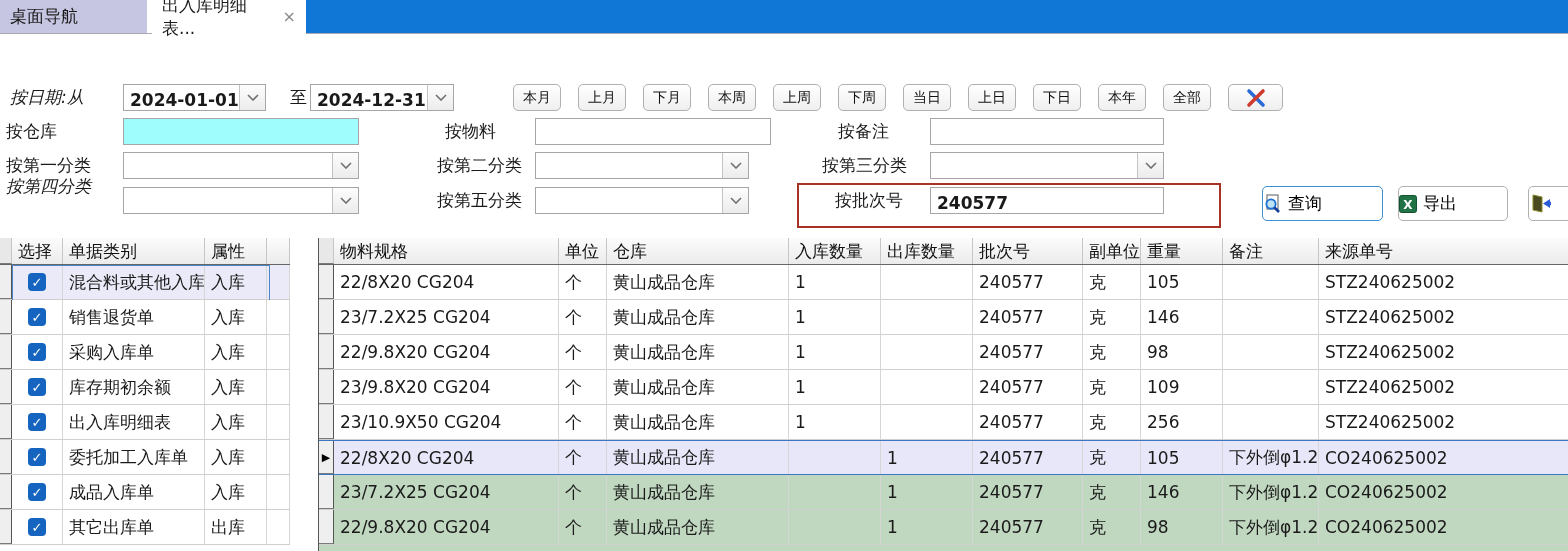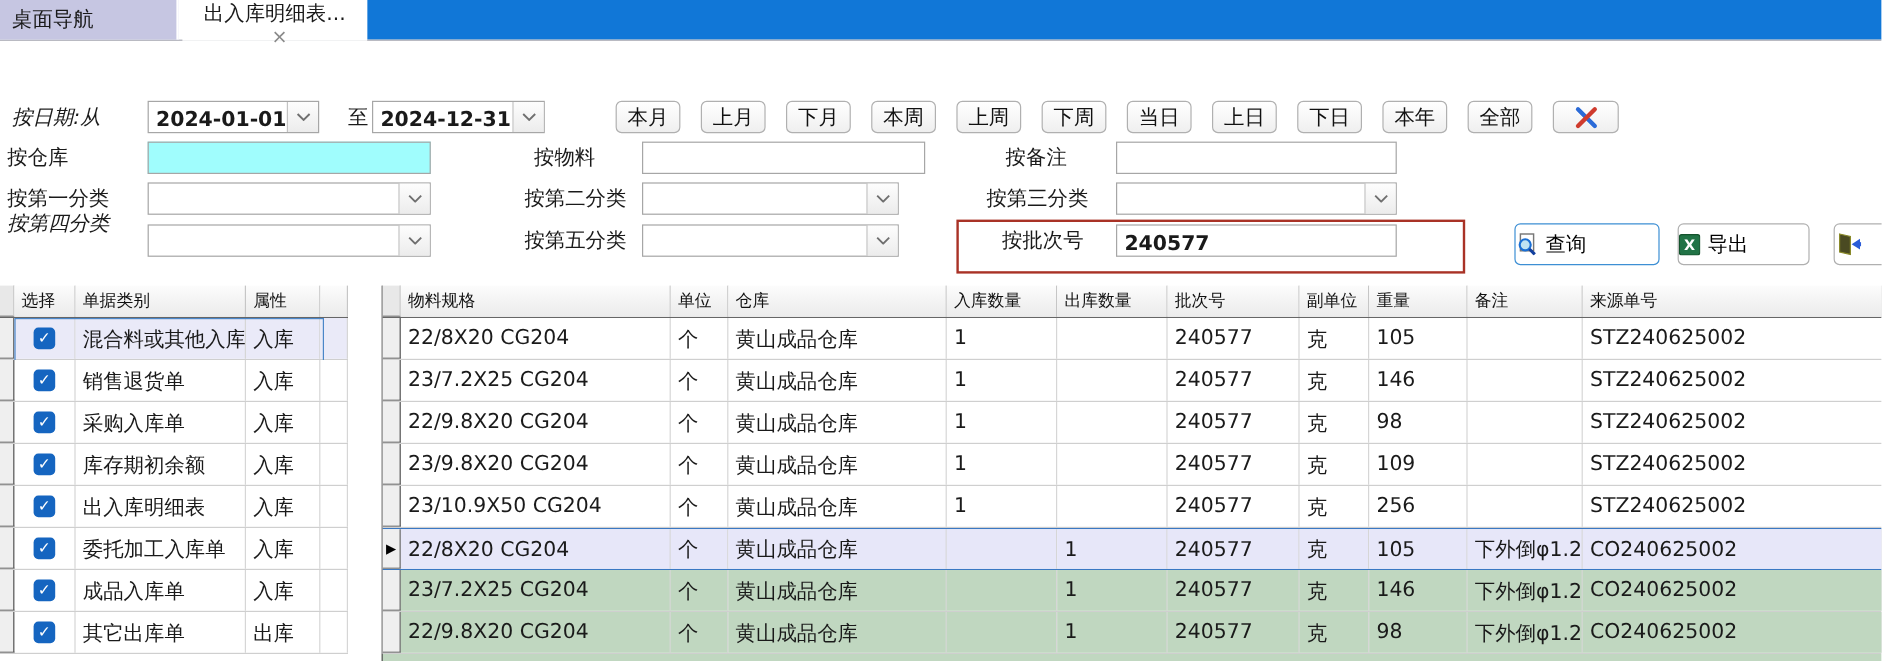--- a/index.html
+++ b/index.html
@@ -5,46 +5,46 @@
   * { margin:0; padding:0; box-sizing:border-box; }
   html,body { width:1568px; height:551px; background:#fff; overflow:hidden;
     font-family:"DejaVu Sans","Liberation Sans",sans-serif; font-size:17px; color:#1a1a1a; }
   #stage { position:relative; width:1568px; height:550px; background:#fff; }
 
   
   .tabbar-line { position:absolute; left:0; top:33px; width:1568px; height:1px; background:#a9aab4; }
   .blue-strip { position:absolute; left:306px; top:0; width:1262px; height:33px; background:#1177d7; }
   .tab { position:absolute; top:0; height:33px; display:flex; align-items:center; padding:0 10px; }
   .tab-inactive { left:0; width:149px; background:#c6c6e2; border-right:2px solid #fff; }
-  .tab-active { left:152px; width:154px; height:34px; background:#fff;flex-direction:column; }
+  .tab-active { left:152px; width:154px; height:34px; background:#fff; }
   .tab-close { margin-left:8px; color:#8a8a8a; font-size:16px; line-height:1; cursor:default; }
 
   
   .flabel { position:absolute; height:27px; display:flex; align-items:center; white-space:nowrap; }
   .field { position:absolute; height:27px; background:#fff; border:1px solid #a6a6a6; display:flex; align-items:flex-end;font-weight:bold; }
   .field .val { padding-left:6px; white-space:nowrap; overflow:hidden; flex:1; }
   .combo-btn { width:26px; height:100%; border-left:1px solid #c3c3c3; background:linear-gradient(#fdfdfd,#ececec);
     display:flex; align-items:center; justify-content:center; }
   .cyan { background:#a0fdfd; }
   .qbtn { height:27px; min-width:46px; padding:0 9px; border:1px solid #b0b0b0; border-radius:5px;
     background:linear-gradient(#ffffff,#efefef); display:flex; align-items:center; justify-content:center;
-    font-size:17px; color:#111; }
+    font-size:14px; color:#111; }
   #quickrow { position:absolute; left:513px; top:84px; display:flex; gap:17px; }
   .red-rect { position:absolute; left:797px; top:183px; width:424px; height:45px; border:2px solid #a93226; }
   .action-btn { position:absolute; top:186px; height:35px; border-radius:5px; background:#fff;
     display:flex; align-items:center; gap:6px; font-size:17px; }
   #query-btn { left:1262px; width:121px; border:1px solid #3d8fd4; }
   #export-btn { left:1398px; width:110px; border:1px solid #b0b0b0; }
   #exit-btn { left:1528px; width:55px; border:1px solid #b0b0b0; }
 
   
   .grid-table { position:absolute; top:238px; }
   .trow { display:grid; height:35px; border-bottom:1px solid #cfcfcf; background:#fff; position:relative; }
   .thead { height:27px; border-bottom:1px solid #666; }
-  .thead .cell { background:linear-gradient(#fcfcfc,#ebebeb); border-right:1px solid #c6c6c6; font-size:14px; color:#111; }
+  .thead .cell { background:linear-gradient(#fcfcfc,#ebebeb); border-right:1px solid #c6c6c6; font-size:17px; color:#111; }
   .cell { display:flex; align-items:center; padding-left:6px; white-space:nowrap; overflow:hidden;
     border-right:1px solid #d6d6d6; }
   .ind { background:#efefef; border-right:1px solid #555; border-bottom:1px solid #7a7a7a; padding:0;
     display:flex; align-items:center; justify-content:center; }
   .thead .ind { background:#e8e8e8; }
   #left-table { left:0; width:290px; }
   #left-table .trow, #left-table .thead { grid-template-columns:12px 51px 142px 62px 23px; }
   #right-table { left:318px; width:1250px; border-left:1px solid #555; }
   #right-table .trow, #right-table .thead { grid-template-columns:15px 225px 48px 182px 92px 92px 110px 58px 82px 96px 250px; }
   .row-green .cell:not(.ind) { background:#c0d7c0; }

